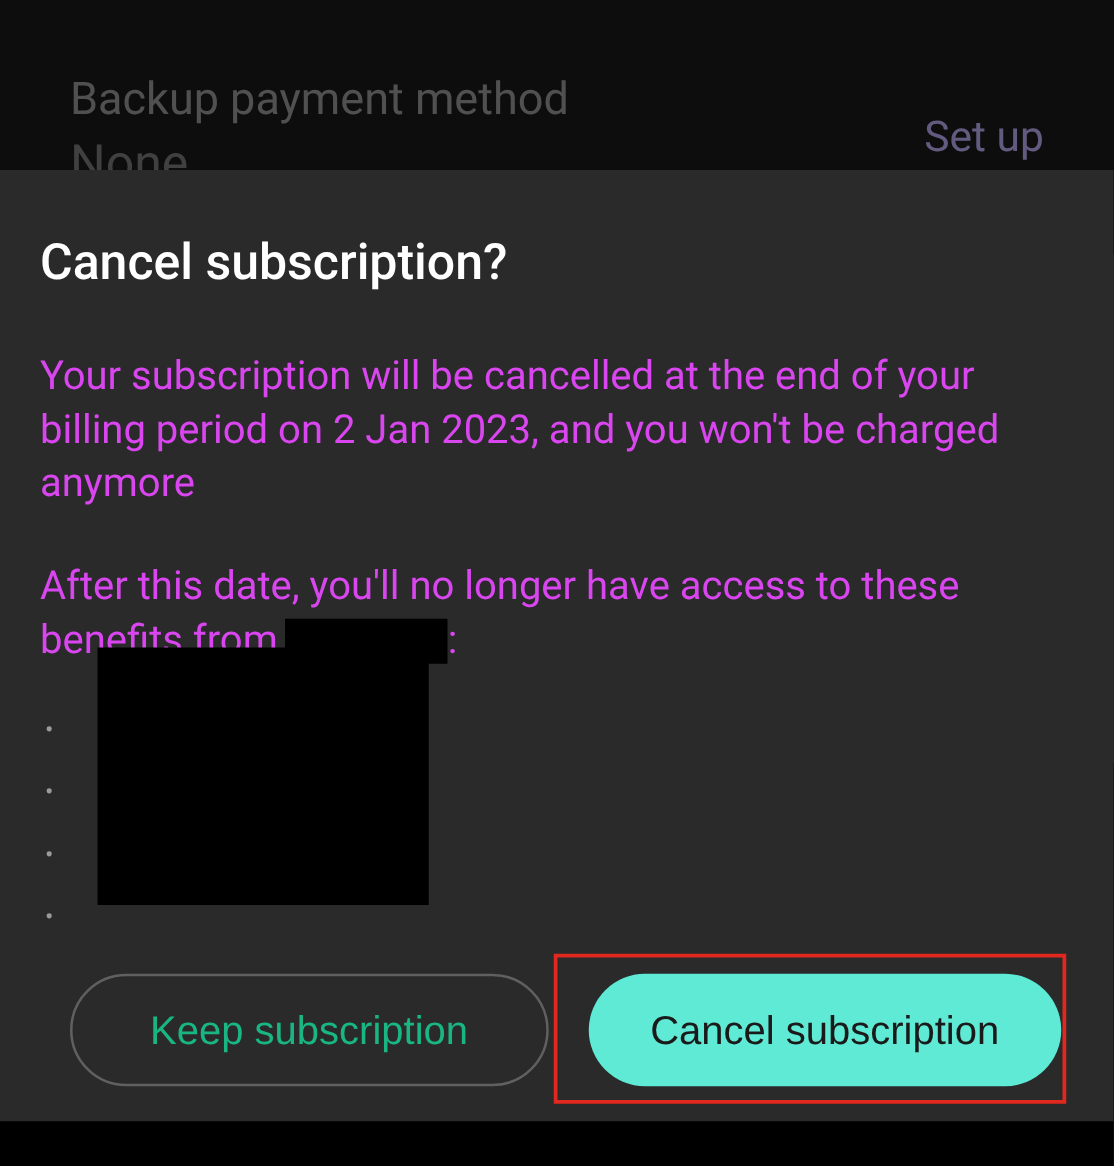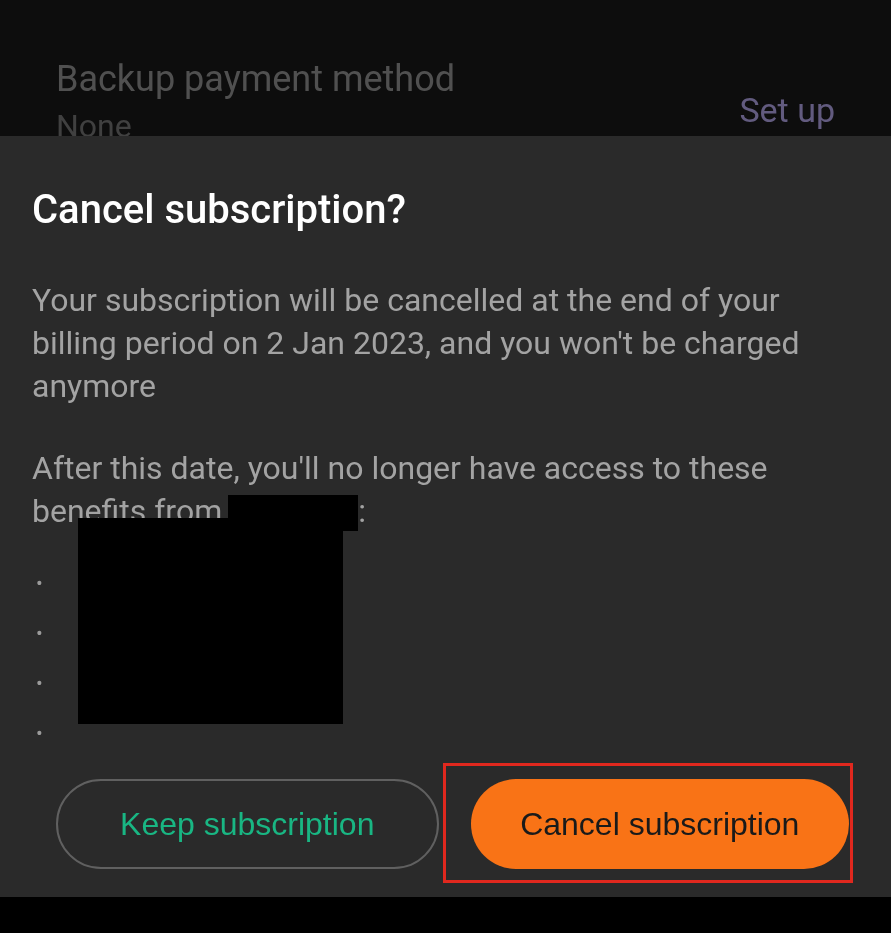--- a/index.html
+++ b/index.html
@@ -21,21 +21,21 @@
       background: #1a1a1a;
       padding: 58px 56px 0 56px;
       opacity: 0.5;
     }
     .backup-title {
       font-size: 36px;
       color: #a0a0a0;
       font-weight: 400;
     }
     .backup-value {
-      font-size: 32px;
+      font-size: 40px;
       color: #808080;
       margin-top: 7px;
     }
     .setup-link {
       position: absolute;
       right: 56px;
       top: 90px;
       font-size: 34px;
       color: #c4b5fd;
       font-weight: 400;
@@ -49,21 +49,21 @@
       position: relative;
     }
     .dialog-title {
       font-size: 40px;
       color: #ffffff;
       font-weight: 500;
       margin-bottom: 46px;
     }
     .dialog-para {
       font-size: 32px;
-      color: #a3a3a3;
+      color: #d946ef;
       line-height: 1.35;
       margin-bottom: 38px;
       position: relative;
     }
     .redact-inline {
       display: inline-block;
       width: 130px;
       height: 36px;
       background: #000000;
       vertical-align: middle;
@@ -119,21 +119,21 @@
       border: none;
       flex: 1;
     }
     .btn-outline {
       background: transparent;
       border: 2px solid #606060;
       color: #19b683;
       font-weight: 500;
     }
     .btn-fill {
-      background: #f97316;
+      background: #5eead4;
       color: #1a1a1a;
       font-weight: 400;
     }
     .highlight-box {
       position: absolute;
       bottom: 14px;
       right: 38px;
       width: 410px;
       height: 120px;
       border: 3px solid #e0281e;

